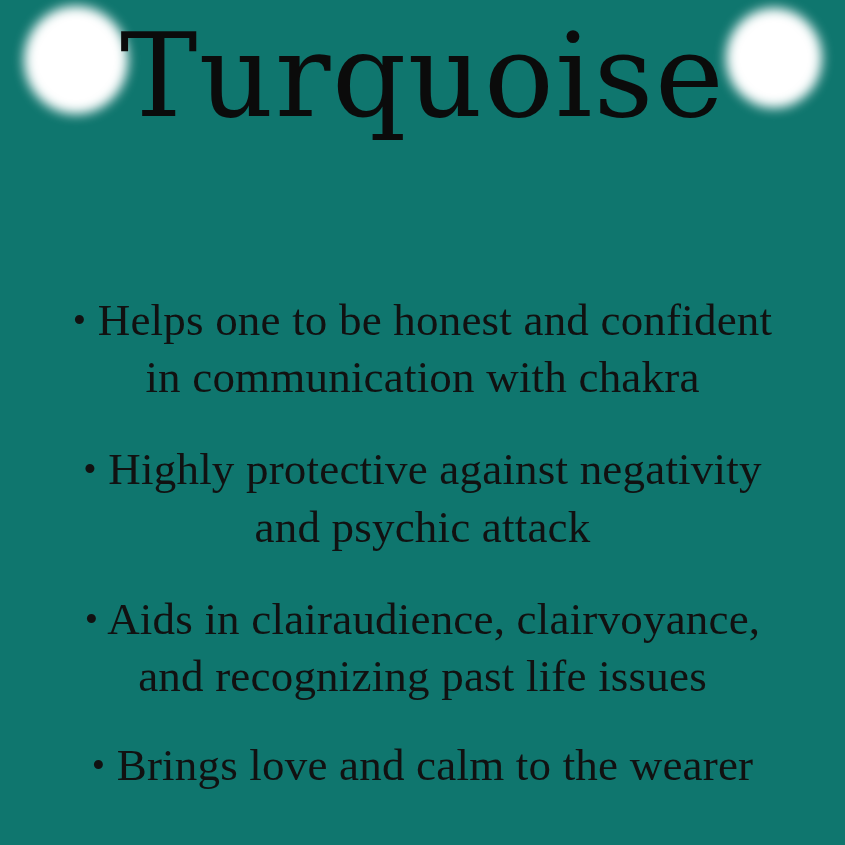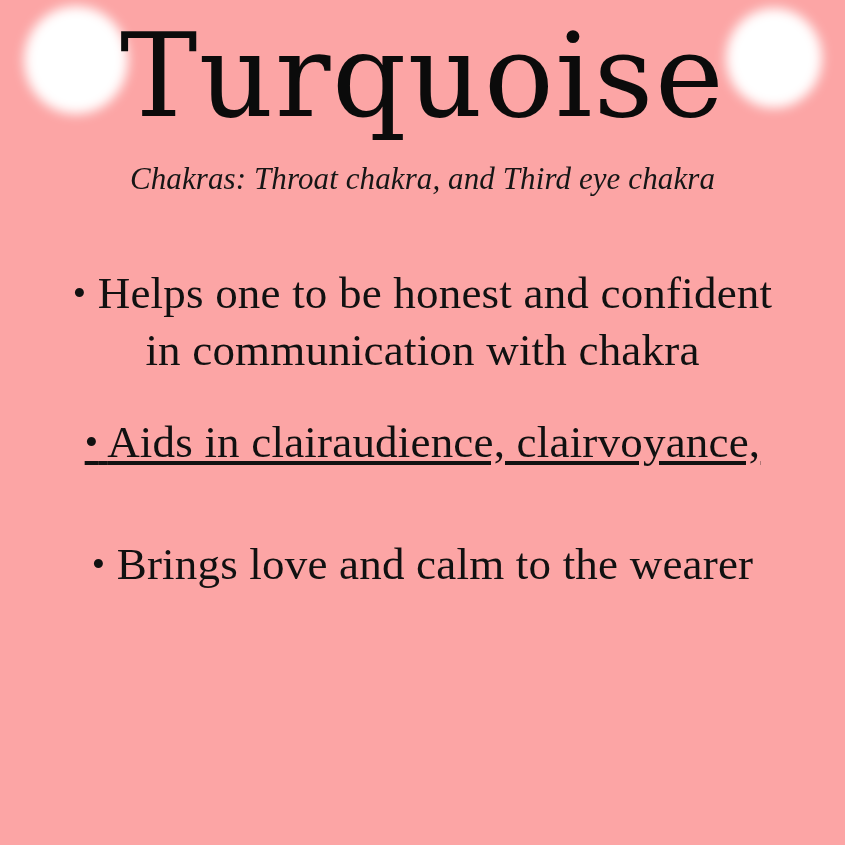--- a/index.html
+++ b/index.html
@@ -12,21 +12,21 @@
     background: #ffffff;
     font-family: "Liberation Serif", "DejaVu Serif", serif;
     color: #141414;
     overflow: hidden;
   }
 
   .canvas {
     position: relative;
     width: 845px;
     height: 845px;
-    background: #fca5a5;
+    background: #0f766e;
     overflow: hidden;
   }
 
   
   .blob {
     position: absolute;
     border-radius: 50%;
     background: #ffffff;
     filter: blur(6px);
     pointer-events: none;
@@ -77,39 +77,39 @@
     font-weight: 400;
     font-size: 31px;
     line-height: 1.2;
     letter-spacing: 0.1px;
     color: #161616;
     white-space: nowrap;
   }
 
   .bullets {
     position: absolute;
-    top: 265px;
+    top: 292px;
     left: 0;
     width: 711px;
   }
 
   .bullet {
     width: 845px;
     text-align: center;
     font-family: "Liberation Serif", "DejaVu Serif", serif;
     font-weight: 400;
     font-size: 45px;
     line-height: 57px;
     color: #111111;
     letter-spacing: 0.2px;
   }
 
   .bullet-1 { margin-bottom: 35px; }
   .bullet-2 { margin-bottom: 35px; }
-  .bullet-3 { margin-bottom: 64px; text-decoration: underline; }
+  .bullet-3 { margin-bottom: 32px; }
   .bullet-4 { margin-bottom: 16px; }
 
   .bullet .dot {
     font-size: 38px;
     line-height: 57px;
     vertical-align: 0.06em;
   }
 
   .bullet .btext {
     display: inline;
@@ -120,36 +120,42 @@
 
 <div class="canvas">
 
   <div class="blob blob-left"></div>
   <div class="blob blob-right"></div>
 
   <div class="content">
 
     <div class="title">Turquoise</div>
 
-    <div class="subtitle">Chakras: Throat chakra, and Third eye chakra</div>
 
     <div class="bullets">
 
       <div class="bullet bullet-1">
         <span class="dot">•</span>
         <span class="btext">Helps one to be honest and confident</span>
         <br>
         <span class="btext">in communication with chakra</span>
       </div>
 
+      <div class="bullet bullet-2">
+        <span class="dot">•</span>
+        <span class="btext">Highly protective against negativity</span>
+        <br>
+        <span class="btext">and psychic attack</span>
+      </div>
 
       <div class="bullet bullet-3">
         <span class="dot">•</span>
         <span class="btext">Aids in clairaudience, clairvoyance,</span>
         <br>
+        <span class="btext">and recognizing past life issues</span>
       </div>
 
       <div class="bullet bullet-4">
         <span class="dot">•</span>
         <span class="btext">Brings love and calm to the wearer</span>
       </div>
 
     </div>
   </div>
 </div>

